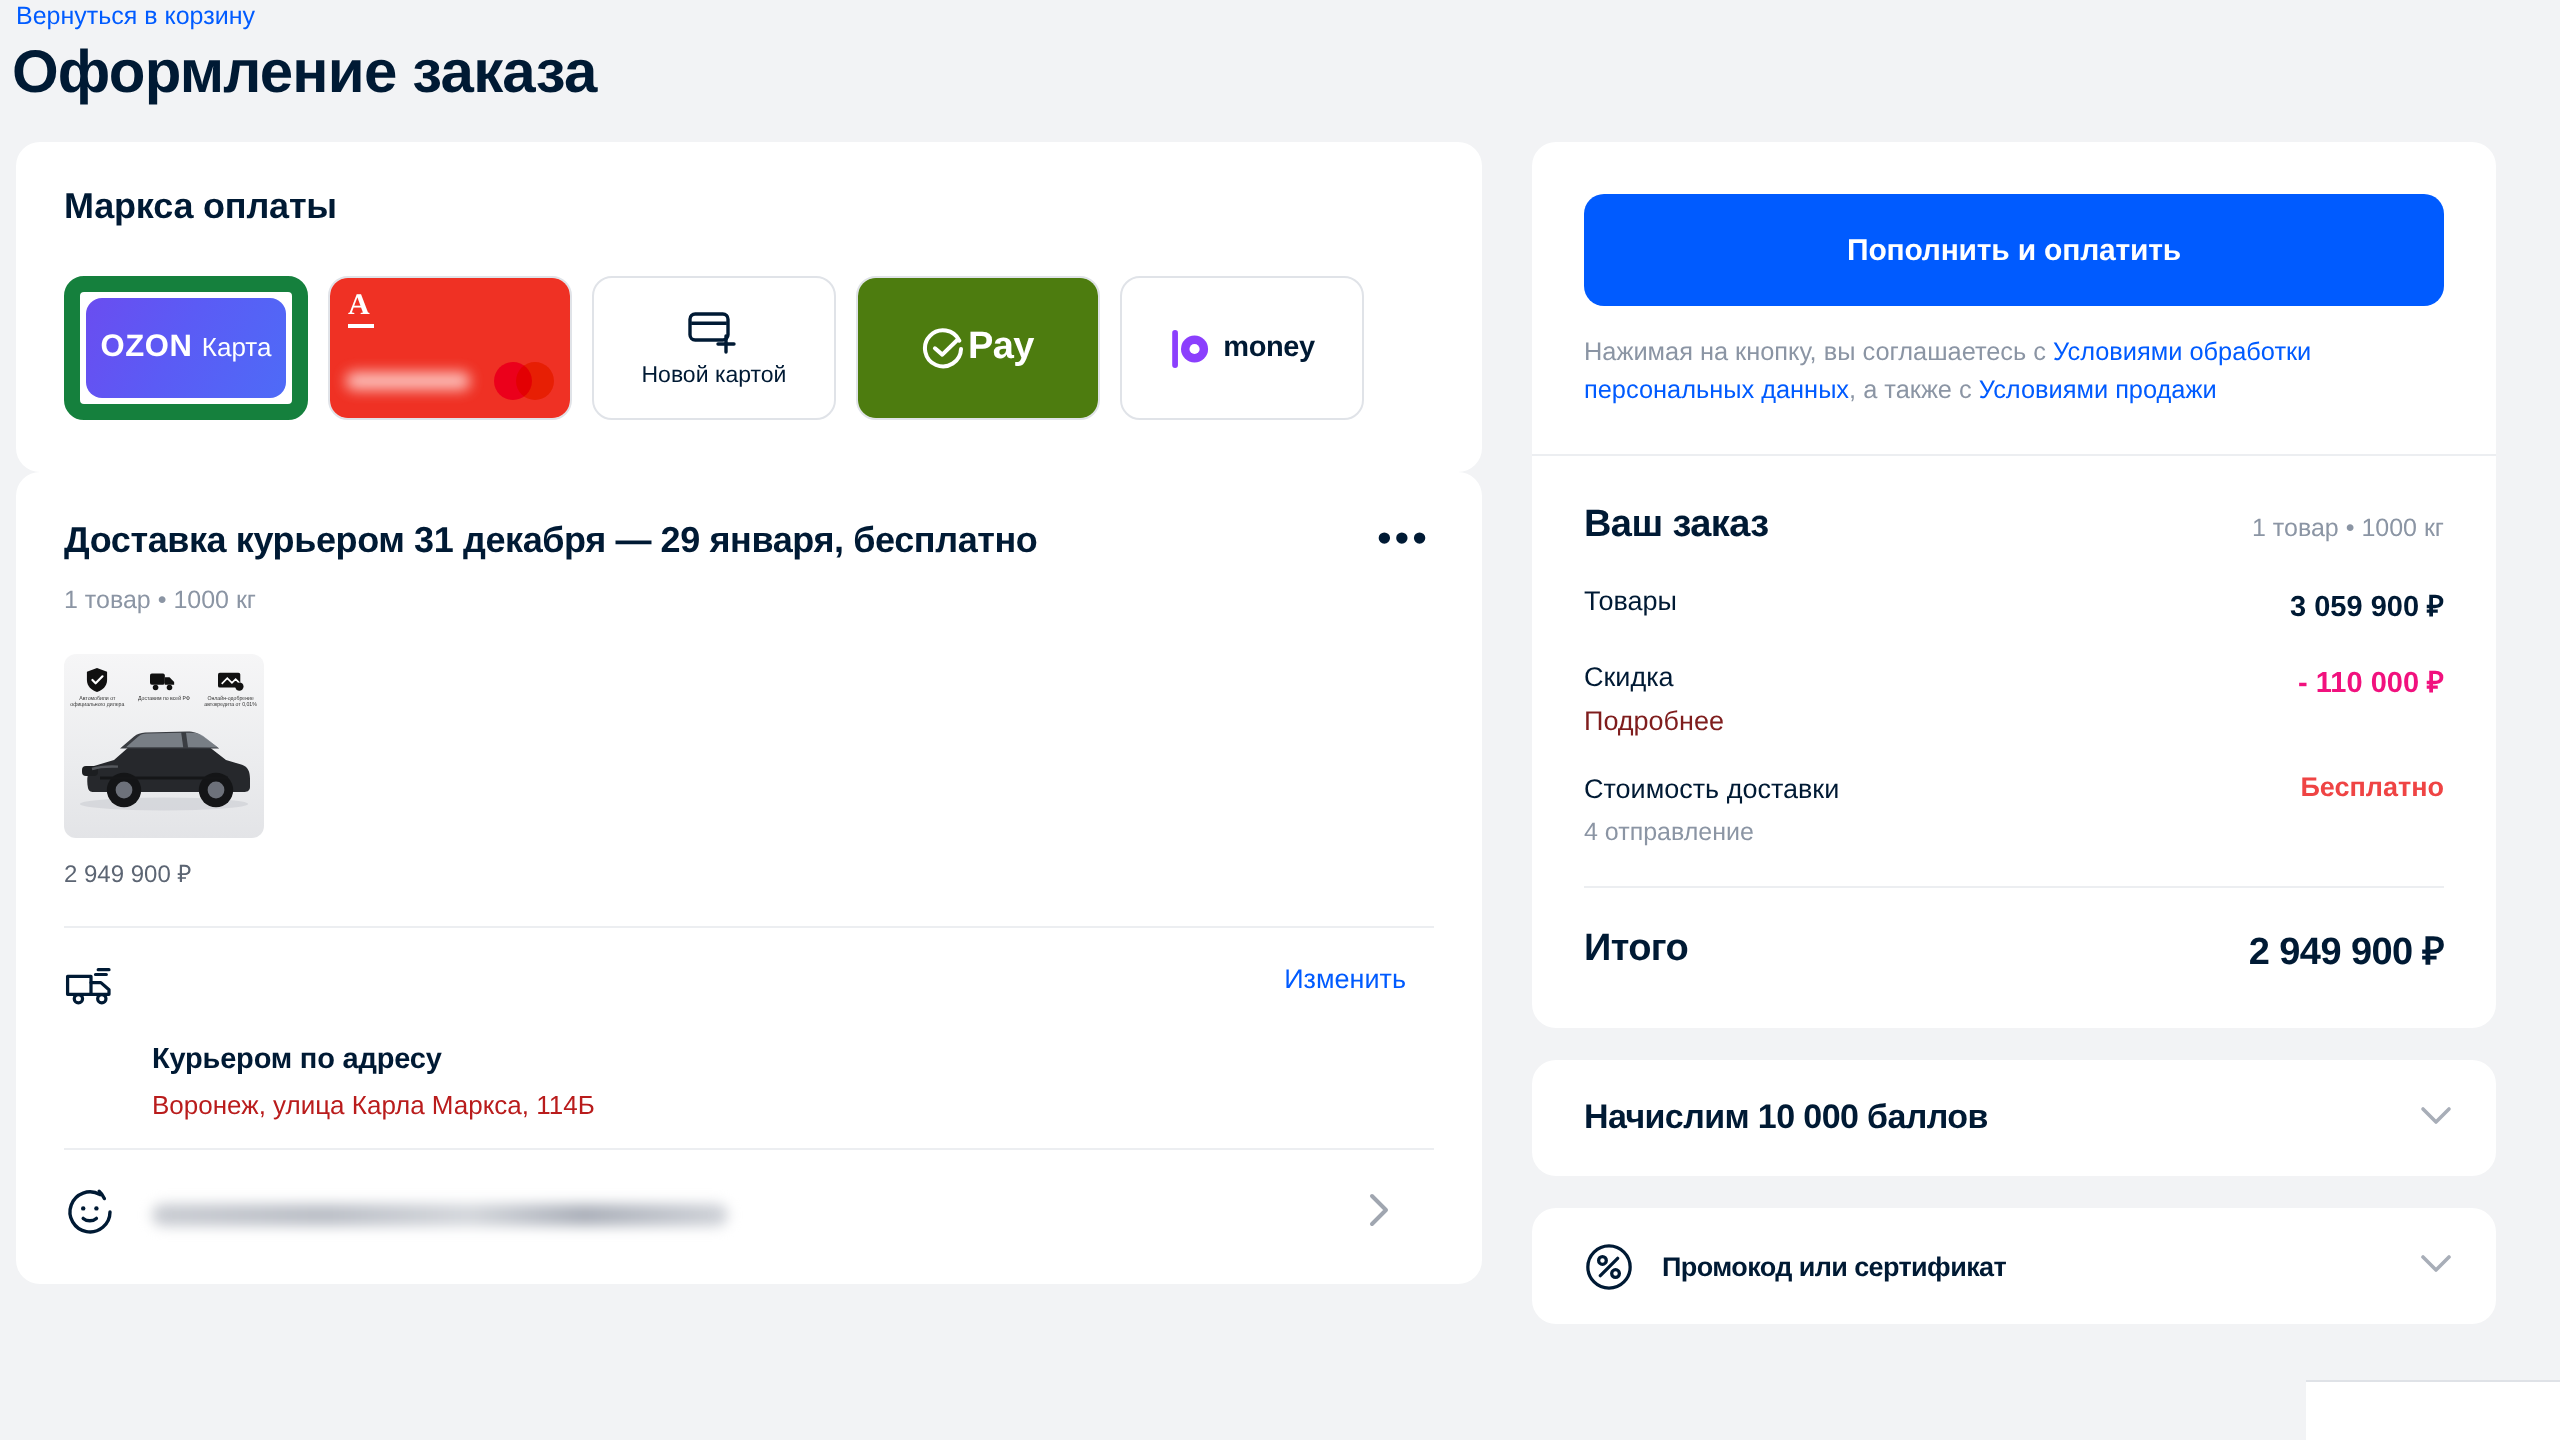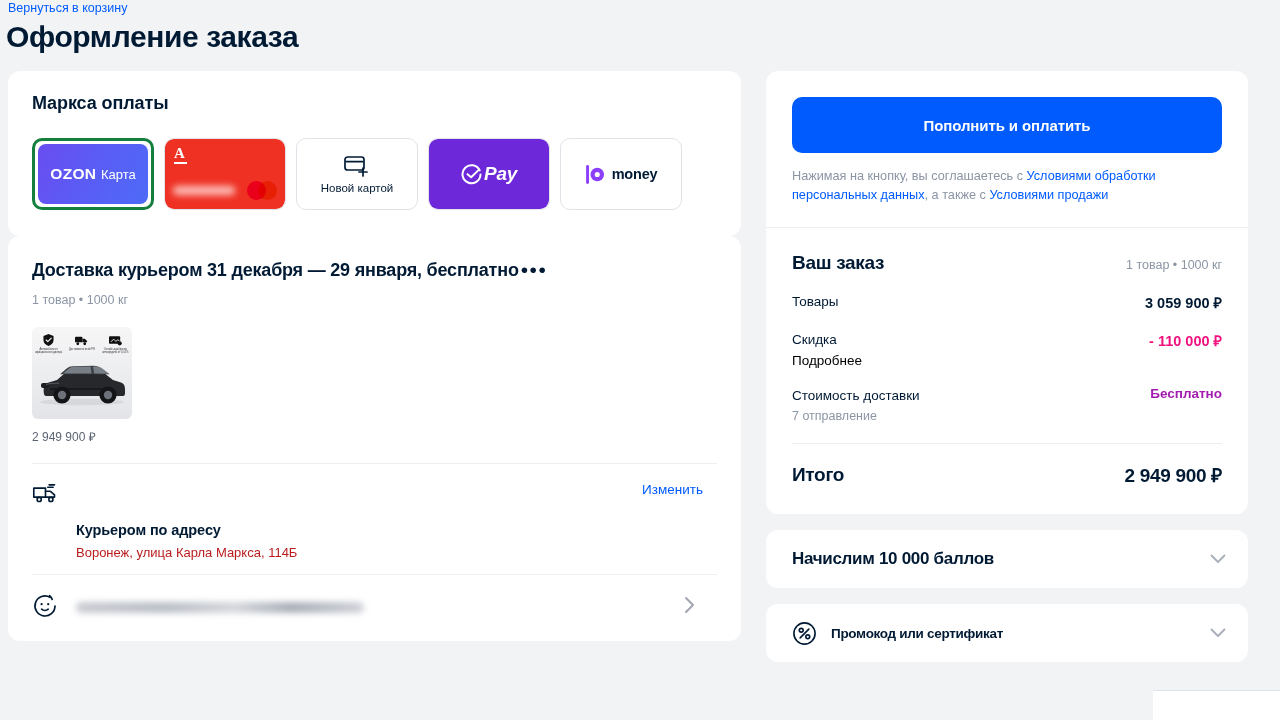--- a/index.html
+++ b/index.html
@@ -32,21 +32,21 @@
   .pay-card { padding: 22px 24px 26px 24px; }
   .pay-title { font-size: 18px; font-weight: 700; letter-spacing: -0.1px; }
 
   .pay-methods { display: flex; gap: 10px; margin-top: 24px; }
   .pay-tile {
     width: 122px; height: 72px; border-radius: 10px;
     border: 1px solid #e0e3e8; background: #fff;
     display: flex; align-items: center; justify-content: center;
     position: relative; cursor: pointer; overflow: hidden;
   }
-  .pay-tile.selected { border: 3px solid #15803d; padding: 3px; }
+  .pay-tile.selected { border: 8px solid #15803d; padding: 3px; }
   .tile-inner {
     width: 100%; height: 100%; border-radius: 8px;
     display: flex; align-items: center; justify-content: center;
     position: relative; overflow: hidden;
   }
   .ozon-bg { background: linear-gradient(118deg,#6a4df0 0%,#5b5bf5 45%,#4e6bf7 100%); }
   .ozon-logo { font-size: 15.5px; font-weight: 800; color:#fff; letter-spacing:.3px; }
   .ozon-logo small { font-weight: 500; font-size: 13px; letter-spacing: 0; }
 
   .alfa-bg { background: #ef3124; }
@@ -61,34 +61,34 @@
   }
   .mc { position:absolute; right:8px; bottom:9px; width:30px; height:19px; }
   .mc i { position:absolute; top:0; width:19px; height:19px; border-radius:50%; }
   .mc i.l { left:0; background:#eb001b; }
   .mc i.r { right:0; background:#f79e1b; mix-blend-mode:multiply; }
 
   .newcard { flex-direction: column; gap: 5px; }
   .newcard svg { display:block; }
   .newcard span { font-size: 11.5px; color:#001a34; }
 
-  .sber-bg { background: #6d28d9; font-style: italic; }
+  .sber-bg { background: #4d7c0f; }
   .sber-txt { color:#fff; font-size:19px; font-weight:600; letter-spacing:-0.3px; display:flex; align-items:center; gap:2px;}
 
   .yoo { display:flex; align-items:center; gap:5px; }
   .yoo-txt { font-size:14.5px; font-weight:700; color:#001a34; letter-spacing:-0.2px; }
 
   .section-label {
     margin: 23px 0 10px 0; padding-left: 8px;
     font-size: 12px; font-weight: 500; color: #8b95a4;
     letter-spacing: .6px; text-transform: uppercase;
   }
 
   .ship-card { padding: 24px 24px 0 24px; min-height: 400px; }
-  .ship-head { display:flex; align-items:flex-start; }
+  .ship-head { display:flex; align-items:flex-start; justify-content:space-between; }
   .ship-title { font-size: 18px; font-weight: 700; letter-spacing:-0.2px; }
   .dots { font-size:21px; line-height:12px; letter-spacing:1.5px; color:#001a34; cursor:pointer; padding:4px 2px; }
   .ship-sub { margin-top: 12px; font-size: 12.5px; color:#8b95a4; }
 
   .prod { margin-top: 20px; }
   .prod-img {
     width: 100px; height: 92px; border-radius: 6px; overflow:hidden;
     background: linear-gradient(180deg,#f6f6f7 0%,#ebecee 60%,#e3e4e7 100%);
     position: relative; cursor:pointer;
   }
@@ -135,22 +135,22 @@
   .hr-soft { height:1px; background:#eceef1; margin-top: 22px; }
 
   .order { padding: 24px 26px 26px 26px; }
   .order-head { display:flex; align-items:baseline; justify-content:space-between; }
   .order-title { font-size: 19px; font-weight: 700; letter-spacing:-0.3px; }
   .order-meta { font-size: 12.5px; color:#8b95a4; }
   .orow { display:flex; justify-content:space-between; align-items:flex-start; margin-top: 18px; }
   .orow .k { font-size: 13.5px; }
   .orow .v { font-size: 14.5px; font-weight: 700; white-space:nowrap; }
   .v.discount { color:#f1117e; }
-  .v.free { color:#a21caf; font-weight:700; font-size:13.5px; }
-  .sub-link { display:block; margin-top:5px; font-size:13.5px; color:#000000; cursor:pointer; }
+  .v.free { color:#ef4444; font-weight:700; font-size:13.5px; }
+  .sub-link { display:block; margin-top:5px; font-size:13.5px; color:#7f1d1d; cursor:pointer; }
   .sub-muted { display:block; margin-top:5px; font-size:12.5px; color:#8b95a4; }
   .hr2 { height:1px; background:#eceef1; margin: 20px 0 0 0; }
   .total { display:flex; justify-content:space-between; align-items:center; margin-top: 18px; }
   .total .k { font-size: 19px; font-weight: 700; letter-spacing:-0.3px; }
   .total .v { font-size: 19px; font-weight: 700; letter-spacing:-0.3px; }
 
   .acc {
     margin-top: 16px; background:#fff; border-radius:12px;
     height: 58px; display:flex; align-items:center; padding: 0 22px 0 26px; cursor:pointer;
   }
@@ -360,21 +360,21 @@
           <div>
             <span class="k">Скидка</span>
             <span class="sub-link">Подробнее</span>
           </div>
           <div class="v discount">- 110 000 ₽</div>
         </div>
 
         <div class="orow">
           <div>
             <span class="k">Стоимость доставки</span>
-            <span class="sub-muted">7 отправление</span>
+            <span class="sub-muted">4 отправление</span>
           </div>
           <div class="v free">Бесплатно</div>
         </div>
 
         <div class="hr2"></div>
 
         <div class="total">
           <div class="k">Итого</div>
           <div class="v">2 949 900 ₽</div>
         </div>

